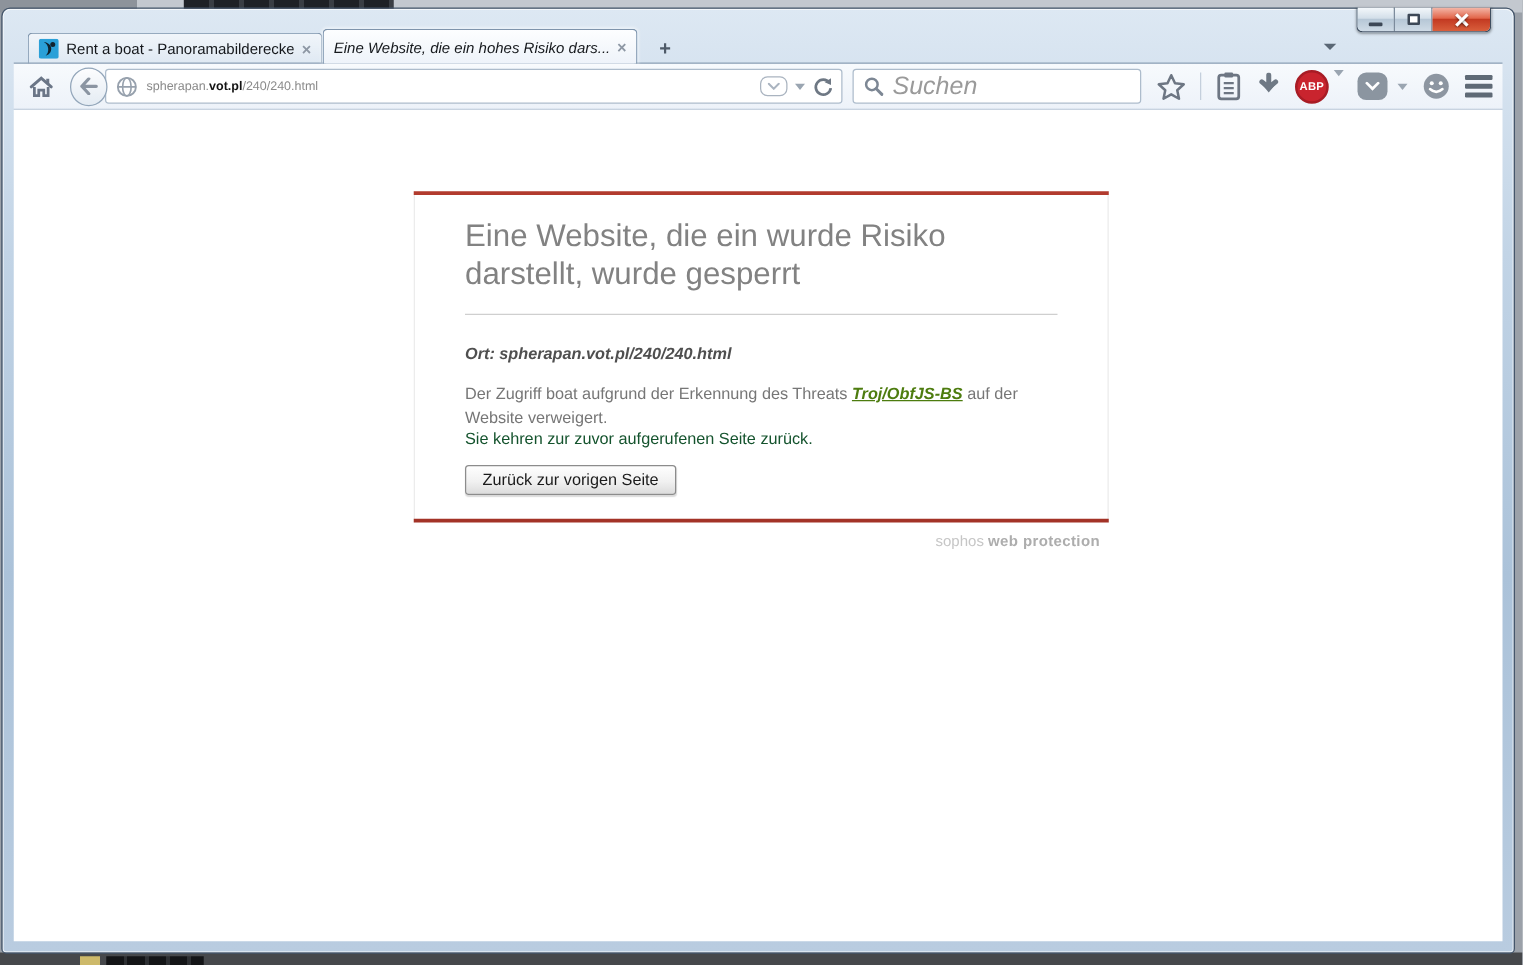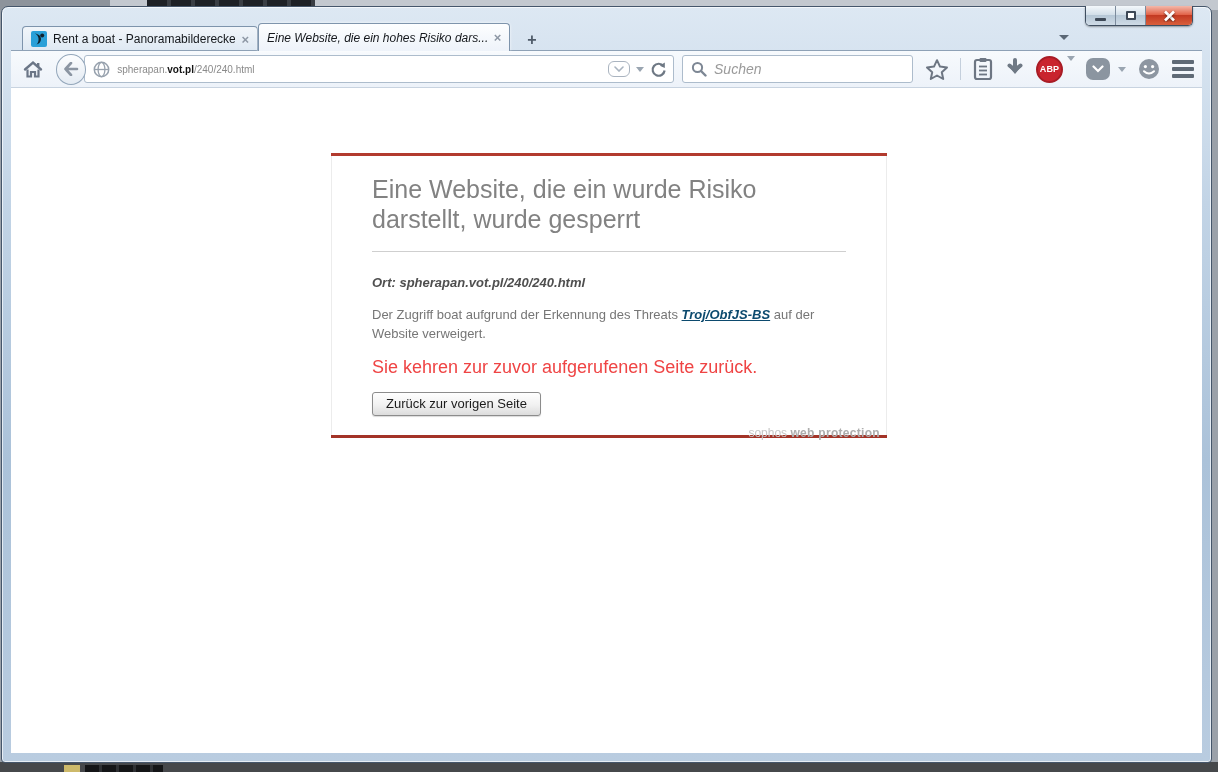--- a/index.html
+++ b/index.html
@@ -71,21 +71,21 @@
     border:1px solid #adbccc; border-radius:3px; display:flex; align-items:center;
     padding:0 6px 0 8px; }
   .url-text { flex:1; font-size:10px; color:#8a8a8a; margin-left:7px; white-space:nowrap; overflow:hidden; }
   .url-domain { color:#141414; font-weight:bold; }
   .pocket-save-outline { width:22px; height:16px; border:1px solid #aab4c0; border-radius:6px;
     display:flex; align-items:center; justify-content:center; }
   .caret-down { width:0; height:0; border-left:4px solid transparent;
     border-right:4px solid transparent; border-top:5px solid #9aa5b1; margin:0 6px; }
   .searchbox { margin-left:8px; width:234px; height:28px; background:#fff;
     border:1px solid #adbccc; border-radius:3px; display:flex; align-items:center; padding:0 8px; }
-  .search-placeholder { font-style:italic; color:#9a9a9a; font-size:14px; margin-left:7px; }
+  .search-placeholder { font-style:italic; color:#9a9a9a; font-size:20px; margin-left:7px; }
   .nav-icons { display:flex; align-items:center; margin-left:12px; gap:11px; flex:1;
     justify-content:space-between; }
   .vsep { width:1px; height:22px; background:#c4cfdc; }
   .abp-wrap { display:flex; align-items:flex-start; gap:4px; }
   .abp-badge { width:27px; height:27px; border-radius:50%; background:#c9242e;
     border:2px solid #a81c25; color:#fff; font-size:9px; font-weight:bold;
     display:flex; align-items:center; justify-content:center; letter-spacing:.2px; }
   .pocket-btn { width:24px; height:22px; background:#8b95a0; border-radius:7px;
     display:flex; align-items:center; justify-content:center; }
   .burger { display:flex; flex-direction:column; gap:3px; }
@@ -95,22 +95,22 @@
   .content { position:absolute; top:81px; left:9px; right:9px; bottom:9px; background:#fff; }
   .blockbox { position:absolute; left:320px; top:65px; width:556px; background:#fff;
     border-left:1px solid #ececec; border-right:1px solid #ececec;
     padding:21px 40px 22px 40px; }
   .blockbox::before { content:""; position:absolute; left:-1px; right:-1px; top:0; height:3px; background:#b23b2e; }
   .blockbox::after  { content:""; position:absolute; left:-1px; right:-1px; bottom:0; height:3px; background:#a33327; }
   .page-heading { font-size:25px; line-height:30px; color:#828282; font-weight:normal; }
   .heading-rule { border:none; border-top:1px solid #cfcfcf; margin:17px 0 0 0; }
   .loc-line { margin-top:23px; font-size:13px; font-weight:bold; font-style:italic; color:#4f4f4f; }
   .reason { margin-top:15px; font-size:13px; line-height:19px; color:#767676; width:486px; }
-  .threat-link { color:#0c4a6e; font-weight:bold; font-style:italic; text-decoration:underline; }
-  .return-note { margin-top:14px; font-size:18px; color:#ef4444; }
+  .threat-link { color:#4d7c0f; font-weight:bold; font-style:italic; text-decoration:underline; }
+  .return-note { font-size:13px; color:#14532d; }
   .back-page-btn { margin-top:14px; font-family:"Liberation Sans", sans-serif;
     font-size:13px; color:#1b1b1b; padding:3px 13px 4px 13px;
     border:1px solid #8c8c8c; border-radius:3px;
     background:linear-gradient(180deg,#fefefe 0%,#f1f1f1 55%,#dcdcdc 100%);
     box-shadow:0 1px 1px rgba(0,0,0,.15); }
   .brandline { position:absolute; left:320px; top:338px; width:556px;
     text-align:right; padding-right:7px; font-size:12px; }
   .brand-normal { color:#c6c6c6; }
   .brand-bold { color:#adadad; font-weight:bold; letter-spacing:.3px; }
 </style>

